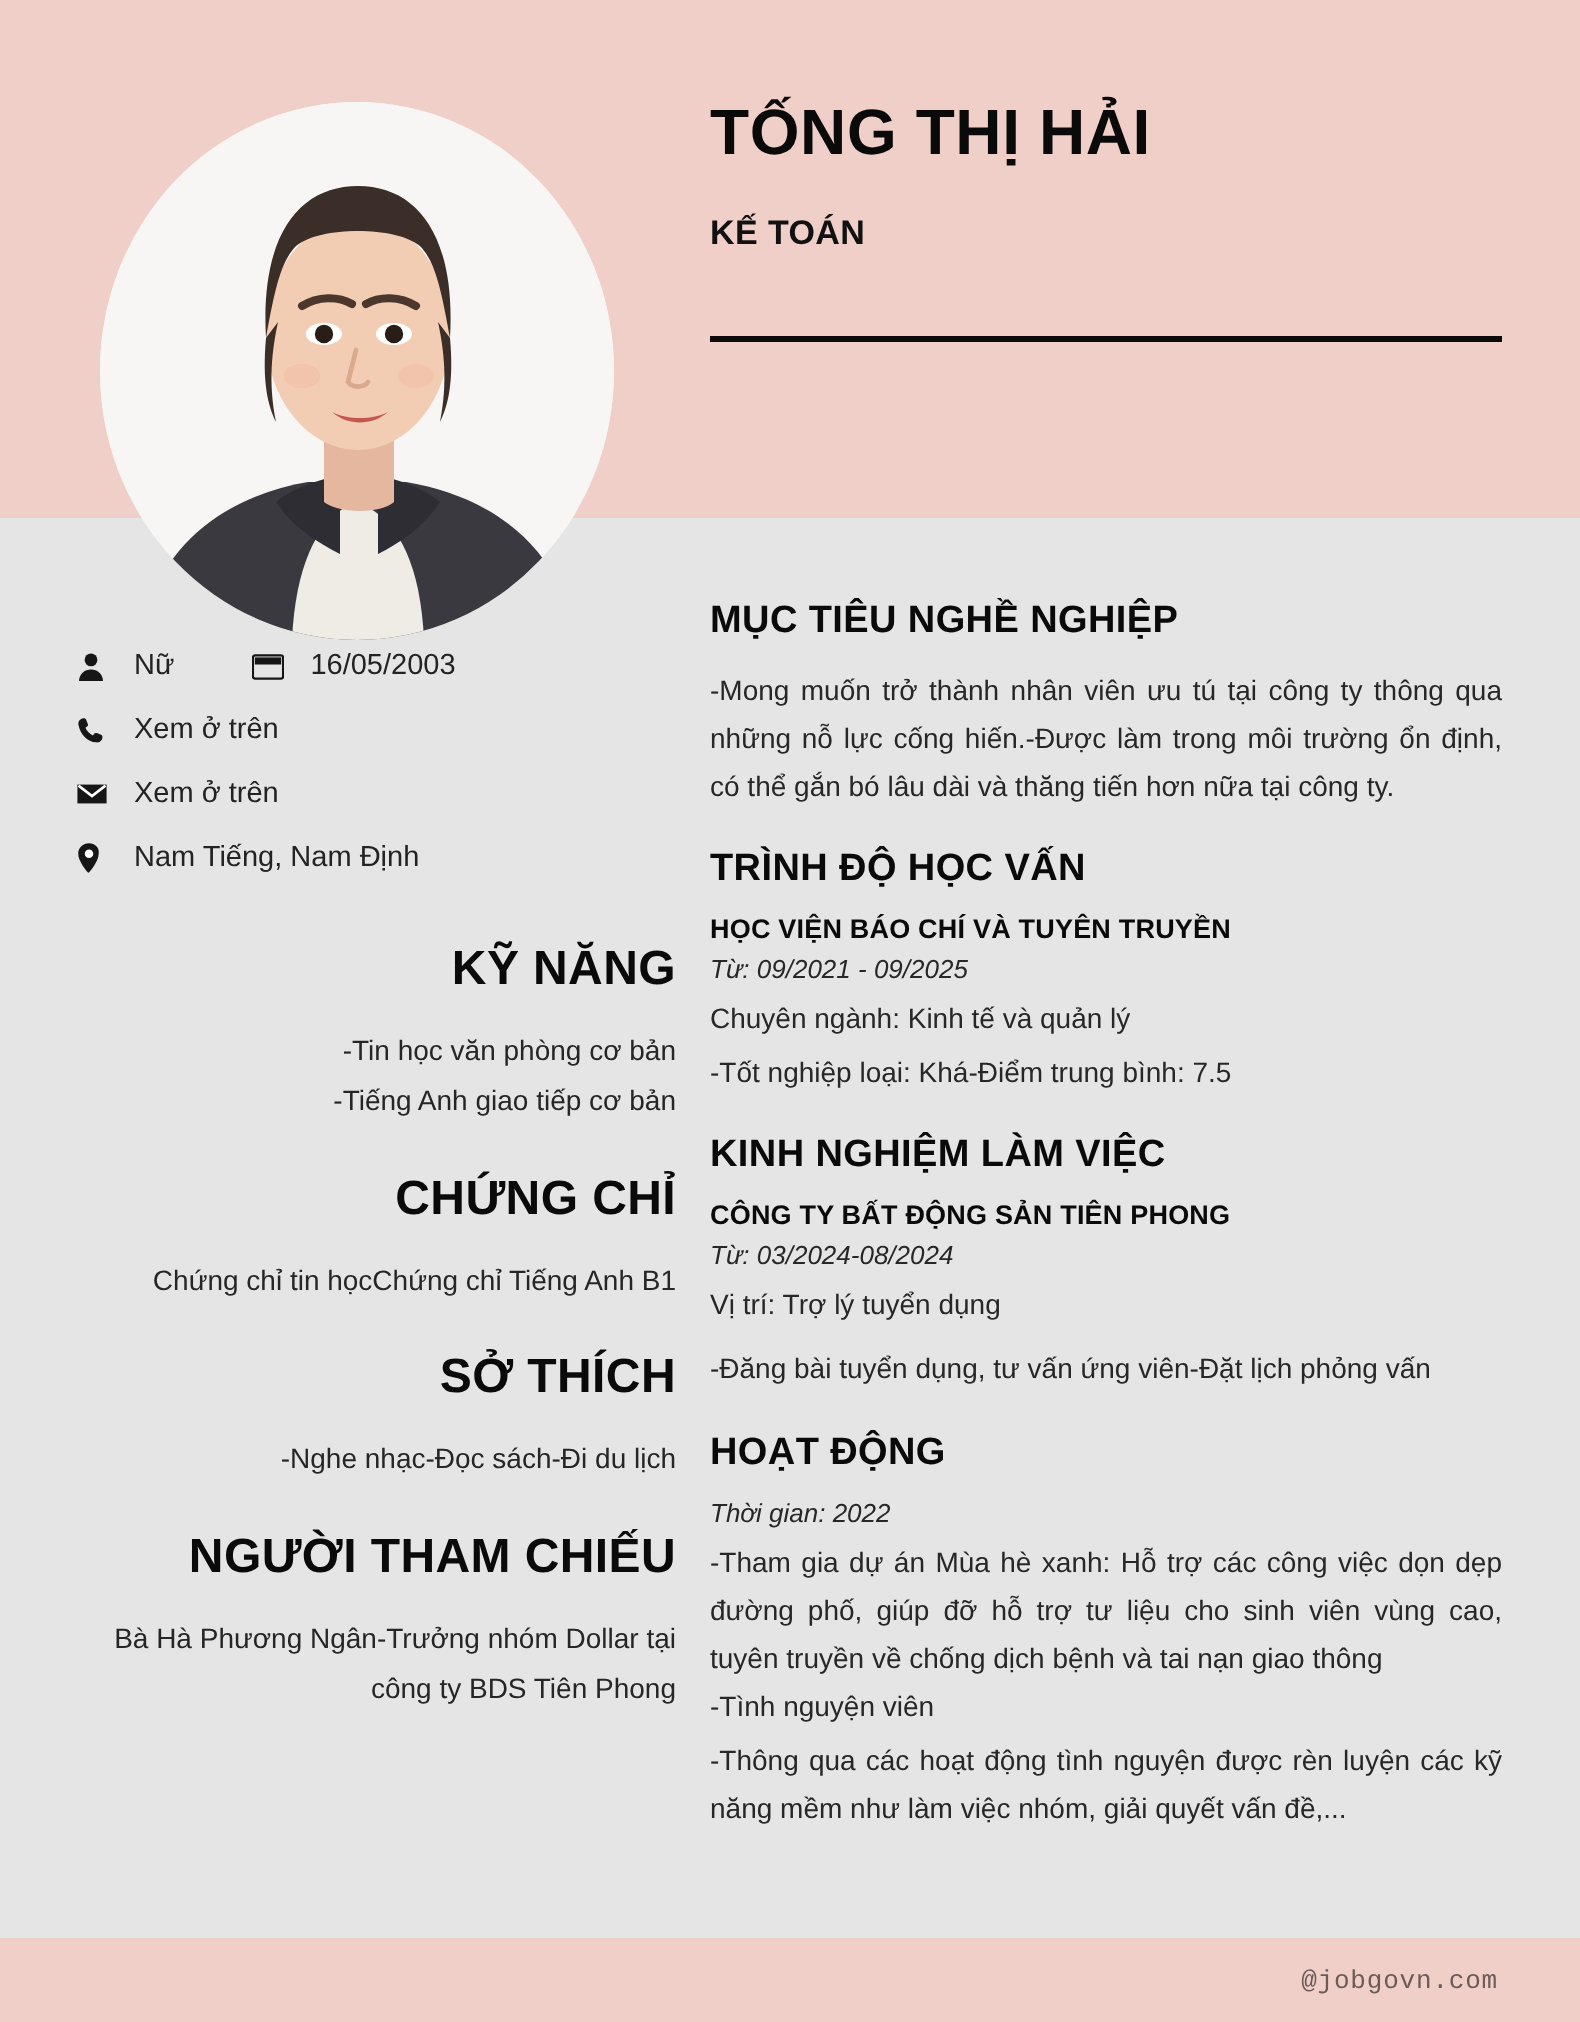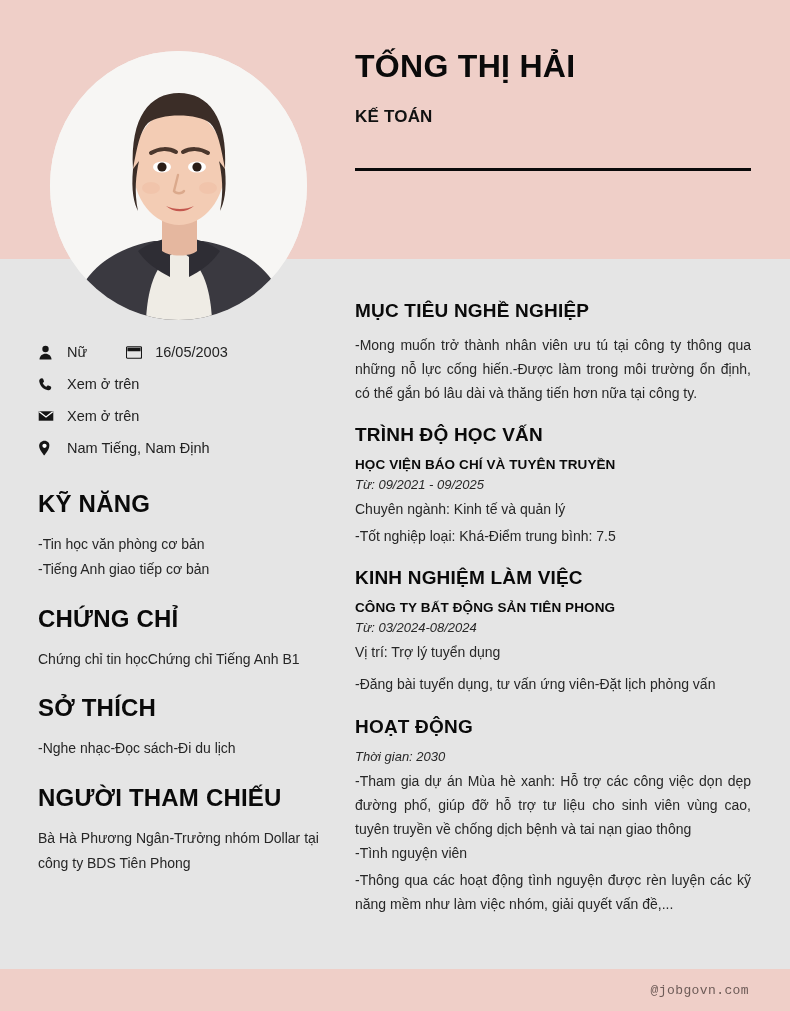--- a/index.html
+++ b/index.html
@@ -72,22 +72,23 @@
     overflow: hidden;
     background: #f4f3f1;
   }
 
   .photo-svg { display: block; width: 100%; height: 100%; }
 
   
   .left-col {
     position: absolute;
     left: 38px;
-    top: 336px;
+    top: 317px;
     width: 300px;
+    text-align: right;
   }
 
   .contact-list { margin-bottom: 26px; }
 
   .contact-row {
     display: flex;
     align-items: center;
     height: 32px;
   }
 
@@ -352,21 +353,21 @@
       <h2>KINH NGHIỆM LÀM VIỆC</h2>
       <div class="org">CÔNG TY BẤT ĐỘNG SẢN TIÊN PHONG</div>
       <div class="period">Từ: 03/2024-08/2024</div>
       <p class="line">Vị trí: Trợ lý tuyển dụng</p>
       <div class="gap-sm"></div>
       <p class="line">-Đăng bài tuyển dụng, tư vấn ứng viên-Đặt lịch phỏng vấn</p>
     </div>
 
     <div class="sec-right">
       <h2>HOẠT ĐỘNG</h2>
-      <div class="period">Thời gian: 2030</div>
+      <div class="period">Thời gian: 2022</div>
       <p class="body">-Tham gia dự án Mùa hè xanh: Hỗ trợ các công việc dọn dẹp đường phố, giúp đỡ hỗ trợ tư liệu cho sinh viên vùng cao, tuyên truyền về chống dịch bệnh và tai nạn giao thông</p>
       <p class="line">-Tình nguyện viên</p>
       <p class="body">-Thông qua các hoạt động tình nguyện được rèn luyện các kỹ năng mềm như làm việc nhóm, giải quyết vấn đề,...</p>
     </div>
 
   </div>
 
   <div class="footer-band"></div>
   <div class="watermark">@jobgovn.com</div>
 

